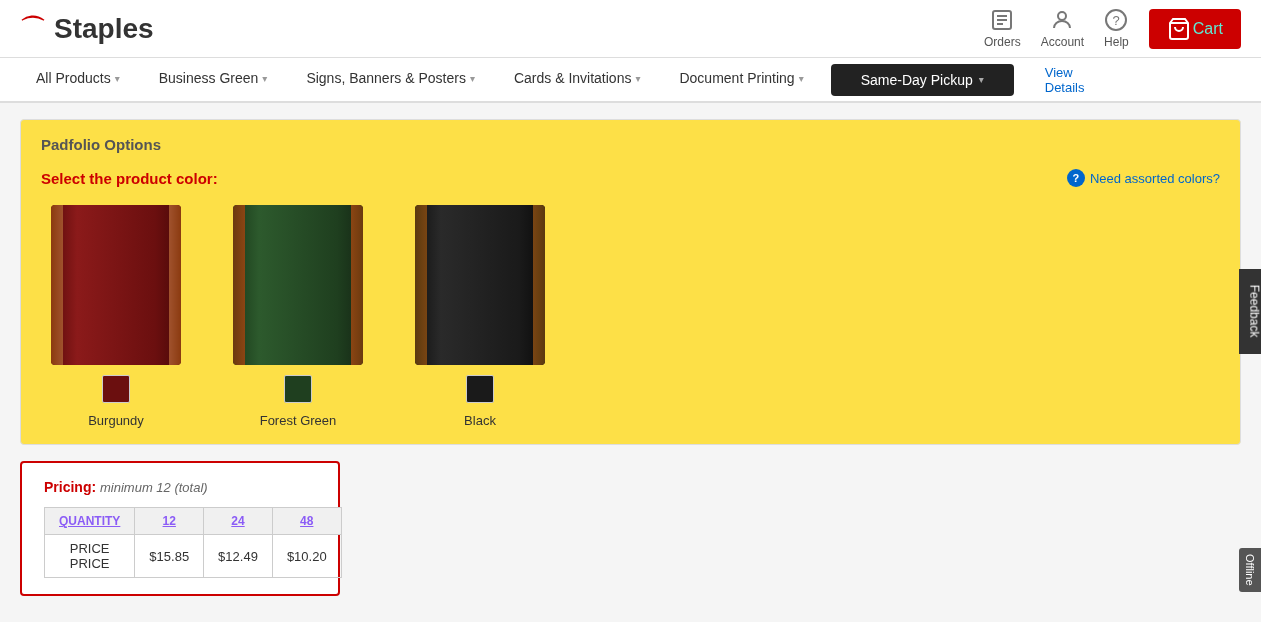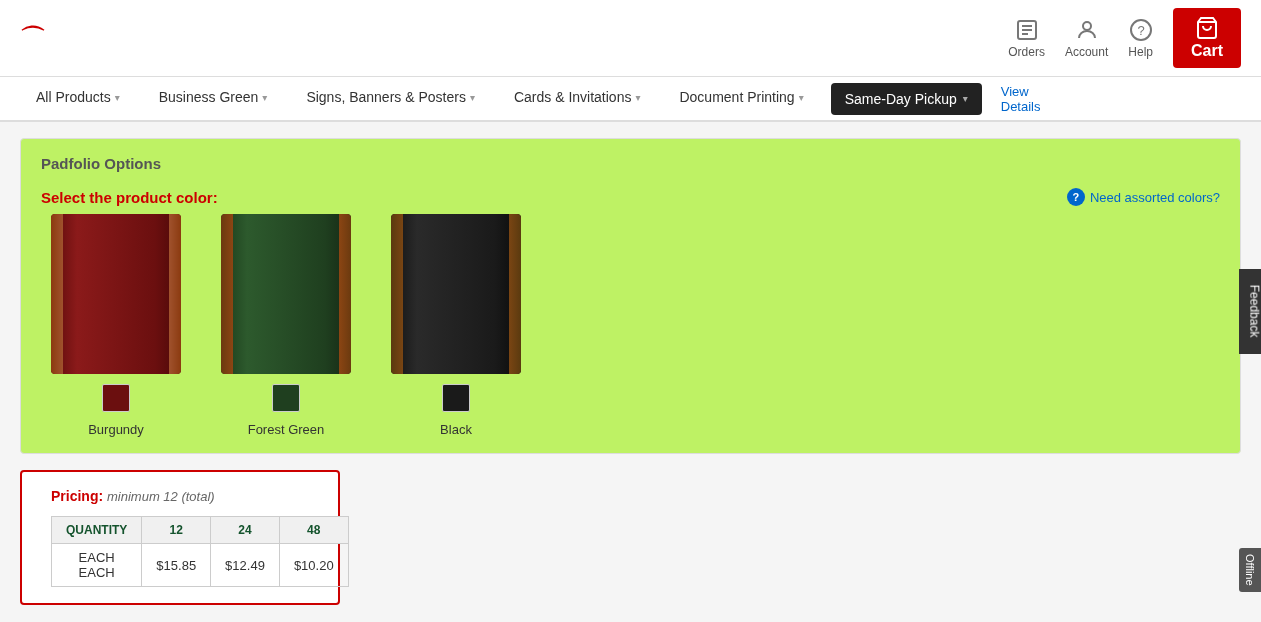--- a/index.html
+++ b/index.html
@@ -41,29 +41,29 @@
       cursor: pointer;
       gap: 3px;
     }
     .header-icon-group svg {
       width: 24px;
       height: 24px;
       fill: #777;
     }
     .cart-btn {
       background: #cc0000;
-      color: #ffffff;
+      color: #5eead4;
       border: none;
       border-radius: 4px;
       padding: 8px 18px;
       font-size: 16px;
-      font-weight: bold;
-      cursor: pointer;
-      display: flex;
-      flex-direction: column;
+      font-weight: normal;
+      cursor: pointer;
+      display: flex;
+      flex-direction: row;
       align-items: center;
       gap: 2px;
     }
     .cart-btn svg { width: 24px; height: 24px; fill: #fff; }
 
     
     .nav {
       background: #fff;
       border-bottom: 2px solid #ddd;
       display: flex;
@@ -80,61 +80,61 @@
       display: flex;
       align-items: center;
       gap: 4px;
       border-bottom: 3px solid transparent;
     }
     .nav-item .arrow { font-size: 10px; color: #999; }
     .nav-pickup {
       background: #222;
       color: #fff;
       border-radius: 4px;
-      padding: 8px 14px;
+      padding: 8px 30px;
       font-size: 14px;
       cursor: pointer;
       display: flex;
       align-items: center;
       gap: 6px;
       margin-left: 4px;
     }
     .nav-pickup .arrow { font-size: 10px; color: #aaa; }
     .view-details-link {
       color: #0066cc;
       font-size: 13px;
       cursor: pointer;
-      margin-left: 12px;
+      margin-left: 24px;
     }
 
     
     .main {
       padding: 16px 20px;
       max-width: 1261px;
     }
 
     
     .panel {
-      background: #bef264;
+      background: #fde047;
       border: 1px solid #ddd;
       border-radius: 4px;
       margin-bottom: 16px;
       padding: 16px 20px;
     }
     .panel-title {
       font-size: 15px;
       font-weight: bold;
       color: #555;
       margin-bottom: 16px;
     }
     .color-select-header {
       display: flex;
       align-items: center;
       justify-content: space-between;
-      margin-bottom: 8px;
+      margin-bottom: 18px;
     }
     .color-select-label {
       color: #cc0000;
       font-weight: bold;
       font-size: 15px;
     }
     .assorted-link {
       color: #0066cc;
       font-size: 13px;
       cursor: pointer;
@@ -151,21 +151,21 @@
       display: flex;
       align-items: center;
       justify-content: center;
       font-size: 11px;
       font-weight: bold;
     }
 
     
     .color-options {
       display: flex;
-      gap: 40px;
+      gap: 52px;
       align-items: flex-end;
       padding: 0 10px;
     }
     .color-option {
       display: flex;
       flex-direction: column;
       align-items: center;
       gap: 10px;
       cursor: pointer;
     }
@@ -259,21 +259,21 @@
     .color-name {
       font-size: 13px;
       color: #333;
     }
 
     
     .pricing-panel {
       background: #fff;
       border: 2.5px solid #cc0000;
       border-radius: 4px;
-      padding: 16px 29px;
+      padding: 16px 22px;
       max-width: 320px;
     }
     .pricing-header {
       margin-bottom: 12px;
       font-size: 14px;
     }
     .pricing-label {
       font-weight: bold;
       color: #cc0000;
     }
@@ -289,29 +289,31 @@
     .pricing-table th, .pricing-table td {
       border: 1px solid #ccc;
       padding: 6px 14px;
       text-align: center;
       font-size: 13px;
     }
     .pricing-table th {
       background: #f0f0f0;
       font-weight: bold;
       font-size: 12px;
-      color: #14532d;
+      color: #8b5cf6;
+      text-decoration: underline;
     }
   </style>
 </head>
 <body>
 
 <div class="header">
   <div class="logo">
     <span class="logo-icon">⌒</span>
+    <span>Staples</span>
   </div>
   <div class="header-right">
     <div class="header-icon-group">
       <svg viewBox="0 0 24 24">
           <rect x="3" y="3" width="18" height="18" rx="2" fill="none" stroke="#777" stroke-width="2"></rect>
           <line x1="7" y1="8" x2="17" y2="8" stroke="#777" stroke-width="2"></line>
           <line x1="7" y1="12" x2="17" y2="12" stroke="#777" stroke-width="2"></line>
           <line x1="7" y1="16" x2="13" y2="16" stroke="#777" stroke-width="2"></line>
         </svg>
       <span>Orders</span>
@@ -411,21 +413,21 @@
     </div>
     <table class="pricing-table">
       <tbody>
           <tr>
         <th>QUANTITY</th>
         <th>12</th>
         <th>24</th>
         <th>48</th>
       </tr>
       <tr>
-        <td>EACH EACH</td>
+        <td>PRICE PRICE</td>
         <td>$15.85</td>
         <td>$12.49</td>
         <td>$10.20</td>
       </tr>
     </tbody>
       </table>
   </div>
 </div>
 
 <div style="position:fixed;right:-36px;top:50%;transform:translateY(-50%) rotate(90deg);background:#333;color:#fff;padding:8px 16px;font-size:12px;cursor:pointer;border-radius:4px 4px 0 0;transform-origin:center center;">

